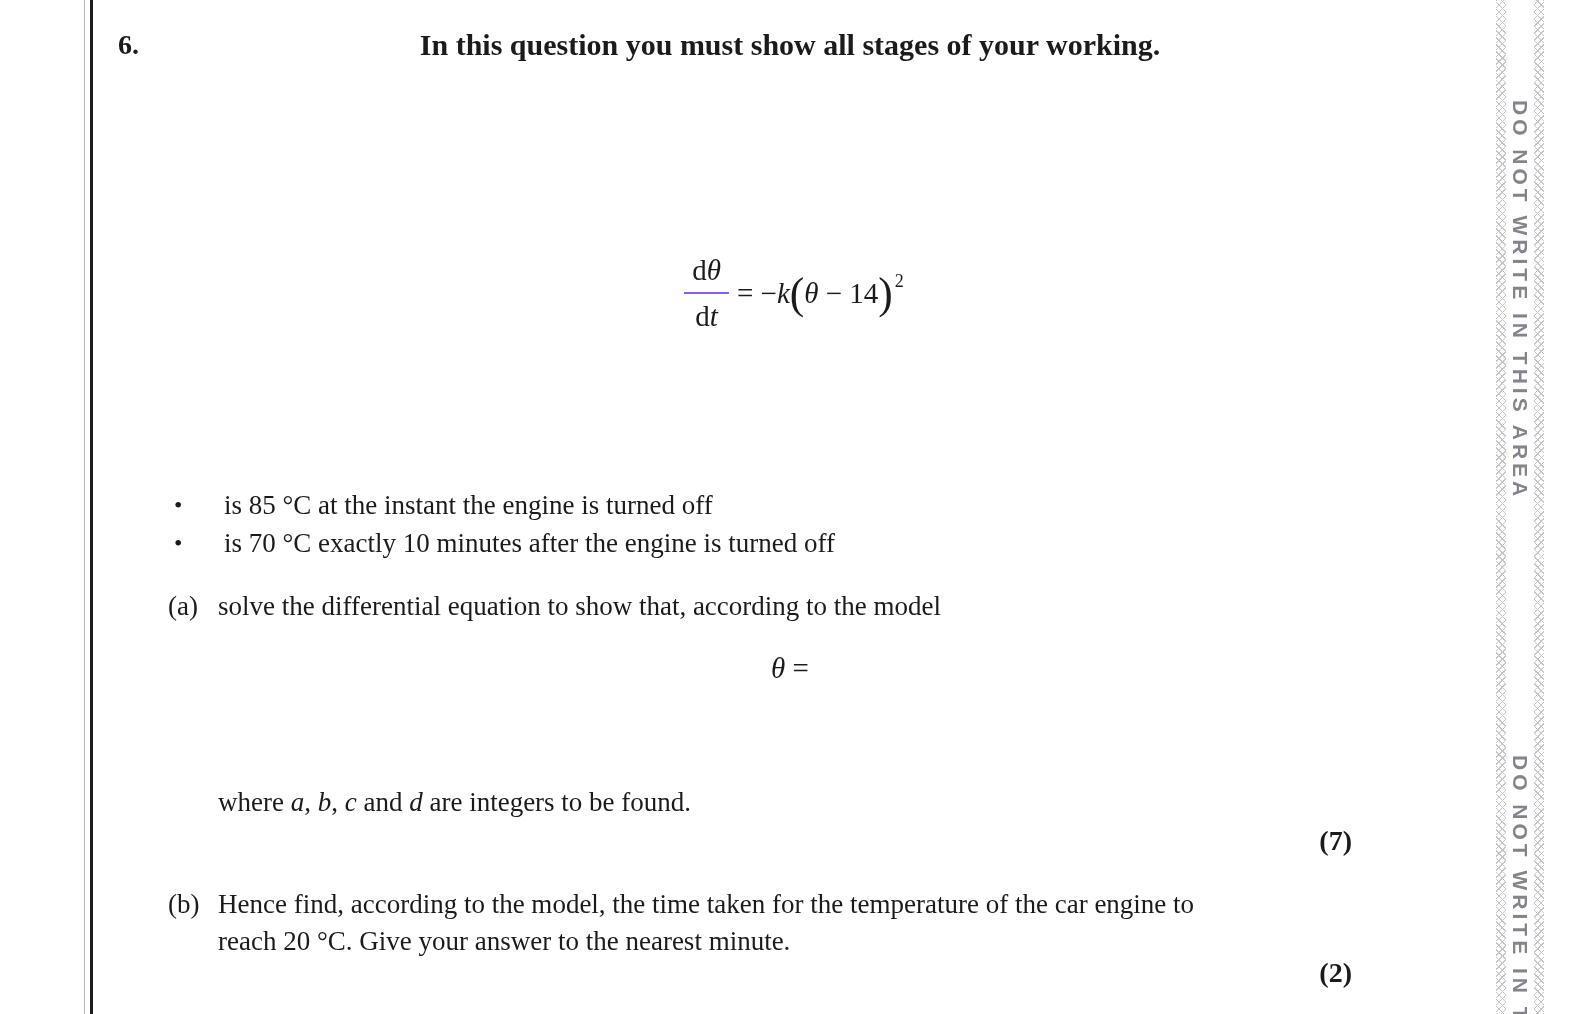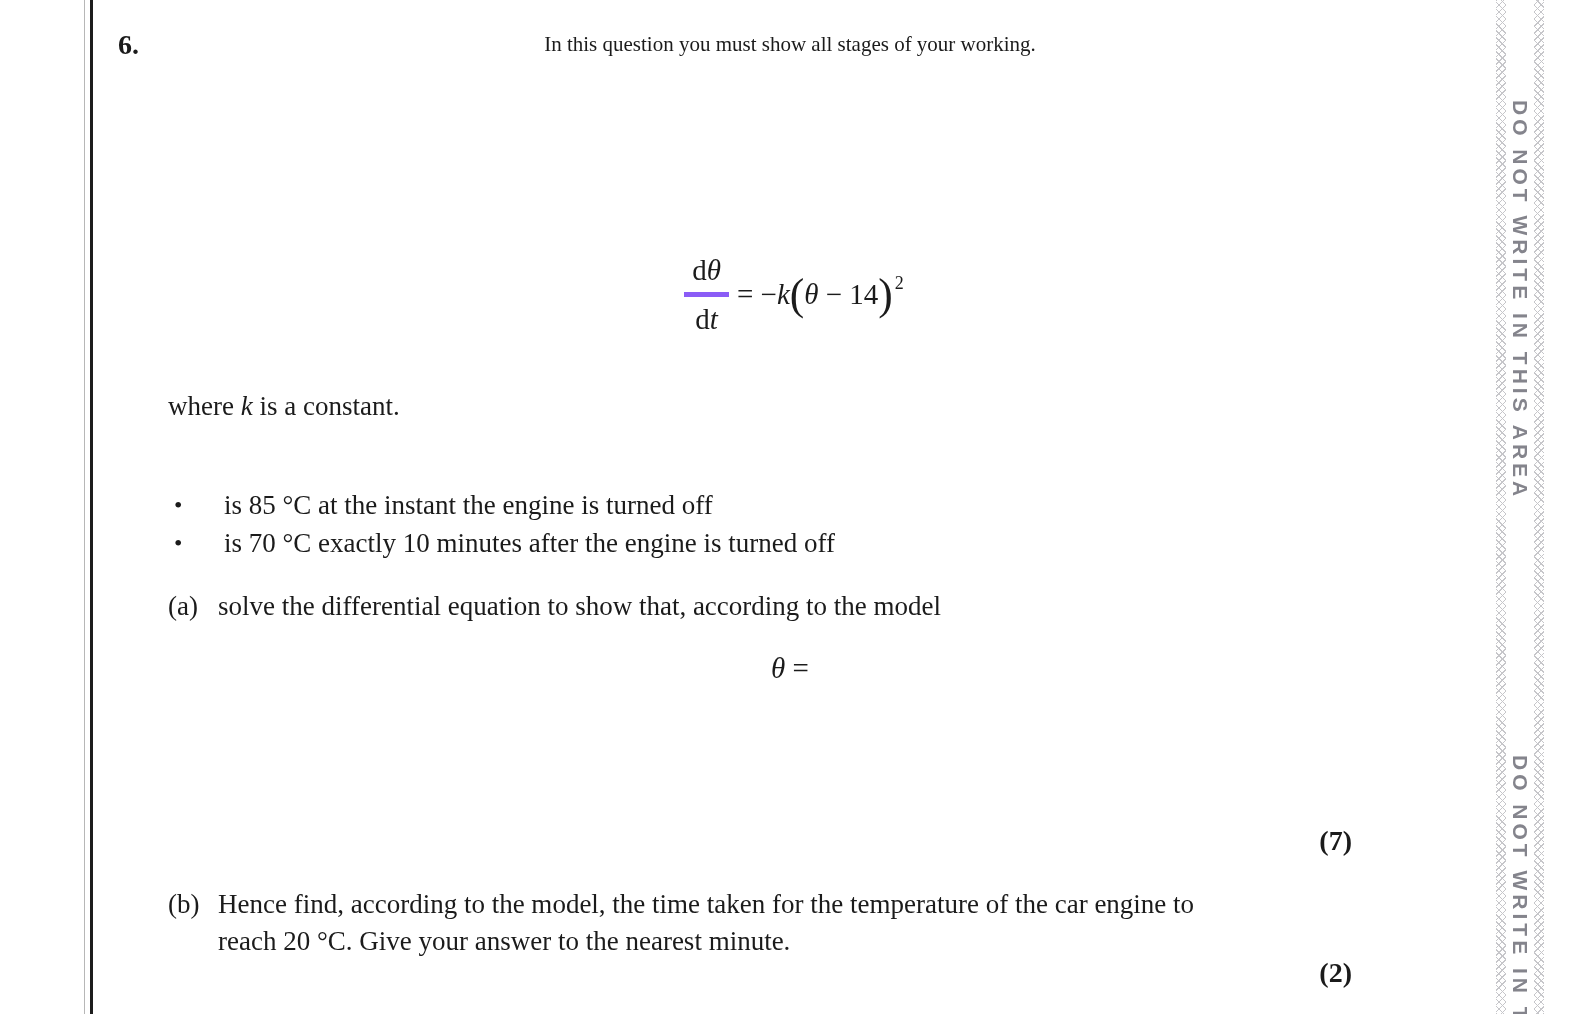--- a/index.html
+++ b/index.html
@@ -13,21 +13,21 @@
     font-size:27px;
     line-height:37px;
   }
   .rule-light{position:absolute;left:84px;top:0;bottom:0;width:1px;background:#b7b7b7;}
   .rule-dark{position:absolute;left:90px;top:0;bottom:0;width:3px;background:#1d1d1d;}
 
   .content{position:absolute;left:118px;top:0;width:1240px;height:1014px;}
   .abs{position:absolute;}
 
   .qnum{left:0;top:26px;font-weight:bold;font-size:28px;}
-  .heading{left:0;right:0;text-align:center;padding-left:104px;font-weight:normal;font-size:21px;}
+  .heading{left:0;right:0;text-align:center;padding-left:104px;font-weight:bold;font-size:30px;}
   .h1{top:26px;}
   .h2{top:89px;}
 
   .para{left:50px;width:1045px;}
   .intro{top:150px;}
   .where-k{top:388px;}
   .given{top:450px;}
 
   .bullet{left:50px;width:1100px;display:flex;}
   .b1{top:487px;}
@@ -43,21 +43,21 @@
 
   .equation{
     left:0;right:0;
     display:flex;justify-content:center;align-items:center;
     padding-left:104px;
     font-size:29px;line-height:1.25;
   }
   .eq1{top:250px;}
   .eq2{top:650px;}
   .frac{display:inline-block;text-align:center;margin:0 8px;}
-  .frac .num{display:block;padding:2px 8px 4px;border-bottom:5px solid #8b5cf6;}
+  .frac .num{display:block;padding:2px 8px 4px;border-bottom:2px solid #8b5cf6;}
   .frac .den{display:block;padding:4px 8px 2px;}
   .eq-side{white-space:nowrap;}
 
   .it{font-style:italic;}
   .sup{font-size:0.62em;position:relative;top:-0.85em;margin-left:2px;}
   .paren{font-size:1.5em;line-height:1;vertical-align:-0.12em;font-weight:400;}
 
   .marks{right:6px;font-weight:bold;font-size:28px;}
   .m7{top:822px;}
   .m2{top:954px;}
@@ -98,41 +98,41 @@
 
 
     <div class="abs equation eq1">
       <span class="frac">
         <span class="num"><span>d</span><span class="it">θ</span></span>
         <span class="den"><span>d</span><span class="it">t</span></span>
       </span>
       <span class="eq-side"><span>= −</span><span class="it">k</span><span class="paren">(</span><span class="it">θ</span><span> − 14</span><span class="paren">)</span><span class="sup">2</span></span>
     </div>
 
-    <div class="abs para where-k"><span>where </span><span class="it">k</span><span> is a constant.</span></div>
 
 
     <div class="abs bullet b1">
       <span class="bullet-dot">•</span>
       <span class="bullet-text">is 85 °C at the instant the engine is turned off</span>
     </div>
     <div class="abs bullet b2">
       <span class="bullet-dot">•</span>
       <span class="bullet-text">is 70 °C exactly 10 minutes after the engine is turned off</span>
     </div>
 
     <div class="abs part pa">
       <span class="part-label">(a)</span>
       <span class="part-text">solve the differential equation to show that, according to the model</span>
     </div>
 
     <div class="abs equation eq2">
       <span class="eq-side"><span class="it">θ</span><span> =</span></span>
     </div>
 
+    <div class="abs where-int"><span>where </span><span class="it">a</span><span>, </span><span class="it">b</span><span>, </span><span class="it">c</span><span> and </span><span class="it">d</span><span> are integers to be found.</span></div>
 
     <div class="abs marks m7">(7)</div>
 
     <div class="abs part pb">
       <span class="part-label">(b)</span>
       <span class="part-text">Hence find, according to the model, the time taken for the temperature of the car engine to reach 20 °C. Give your answer to the nearest minute.</span>
     </div>
 
     <div class="abs marks m2">(2)</div>
 

